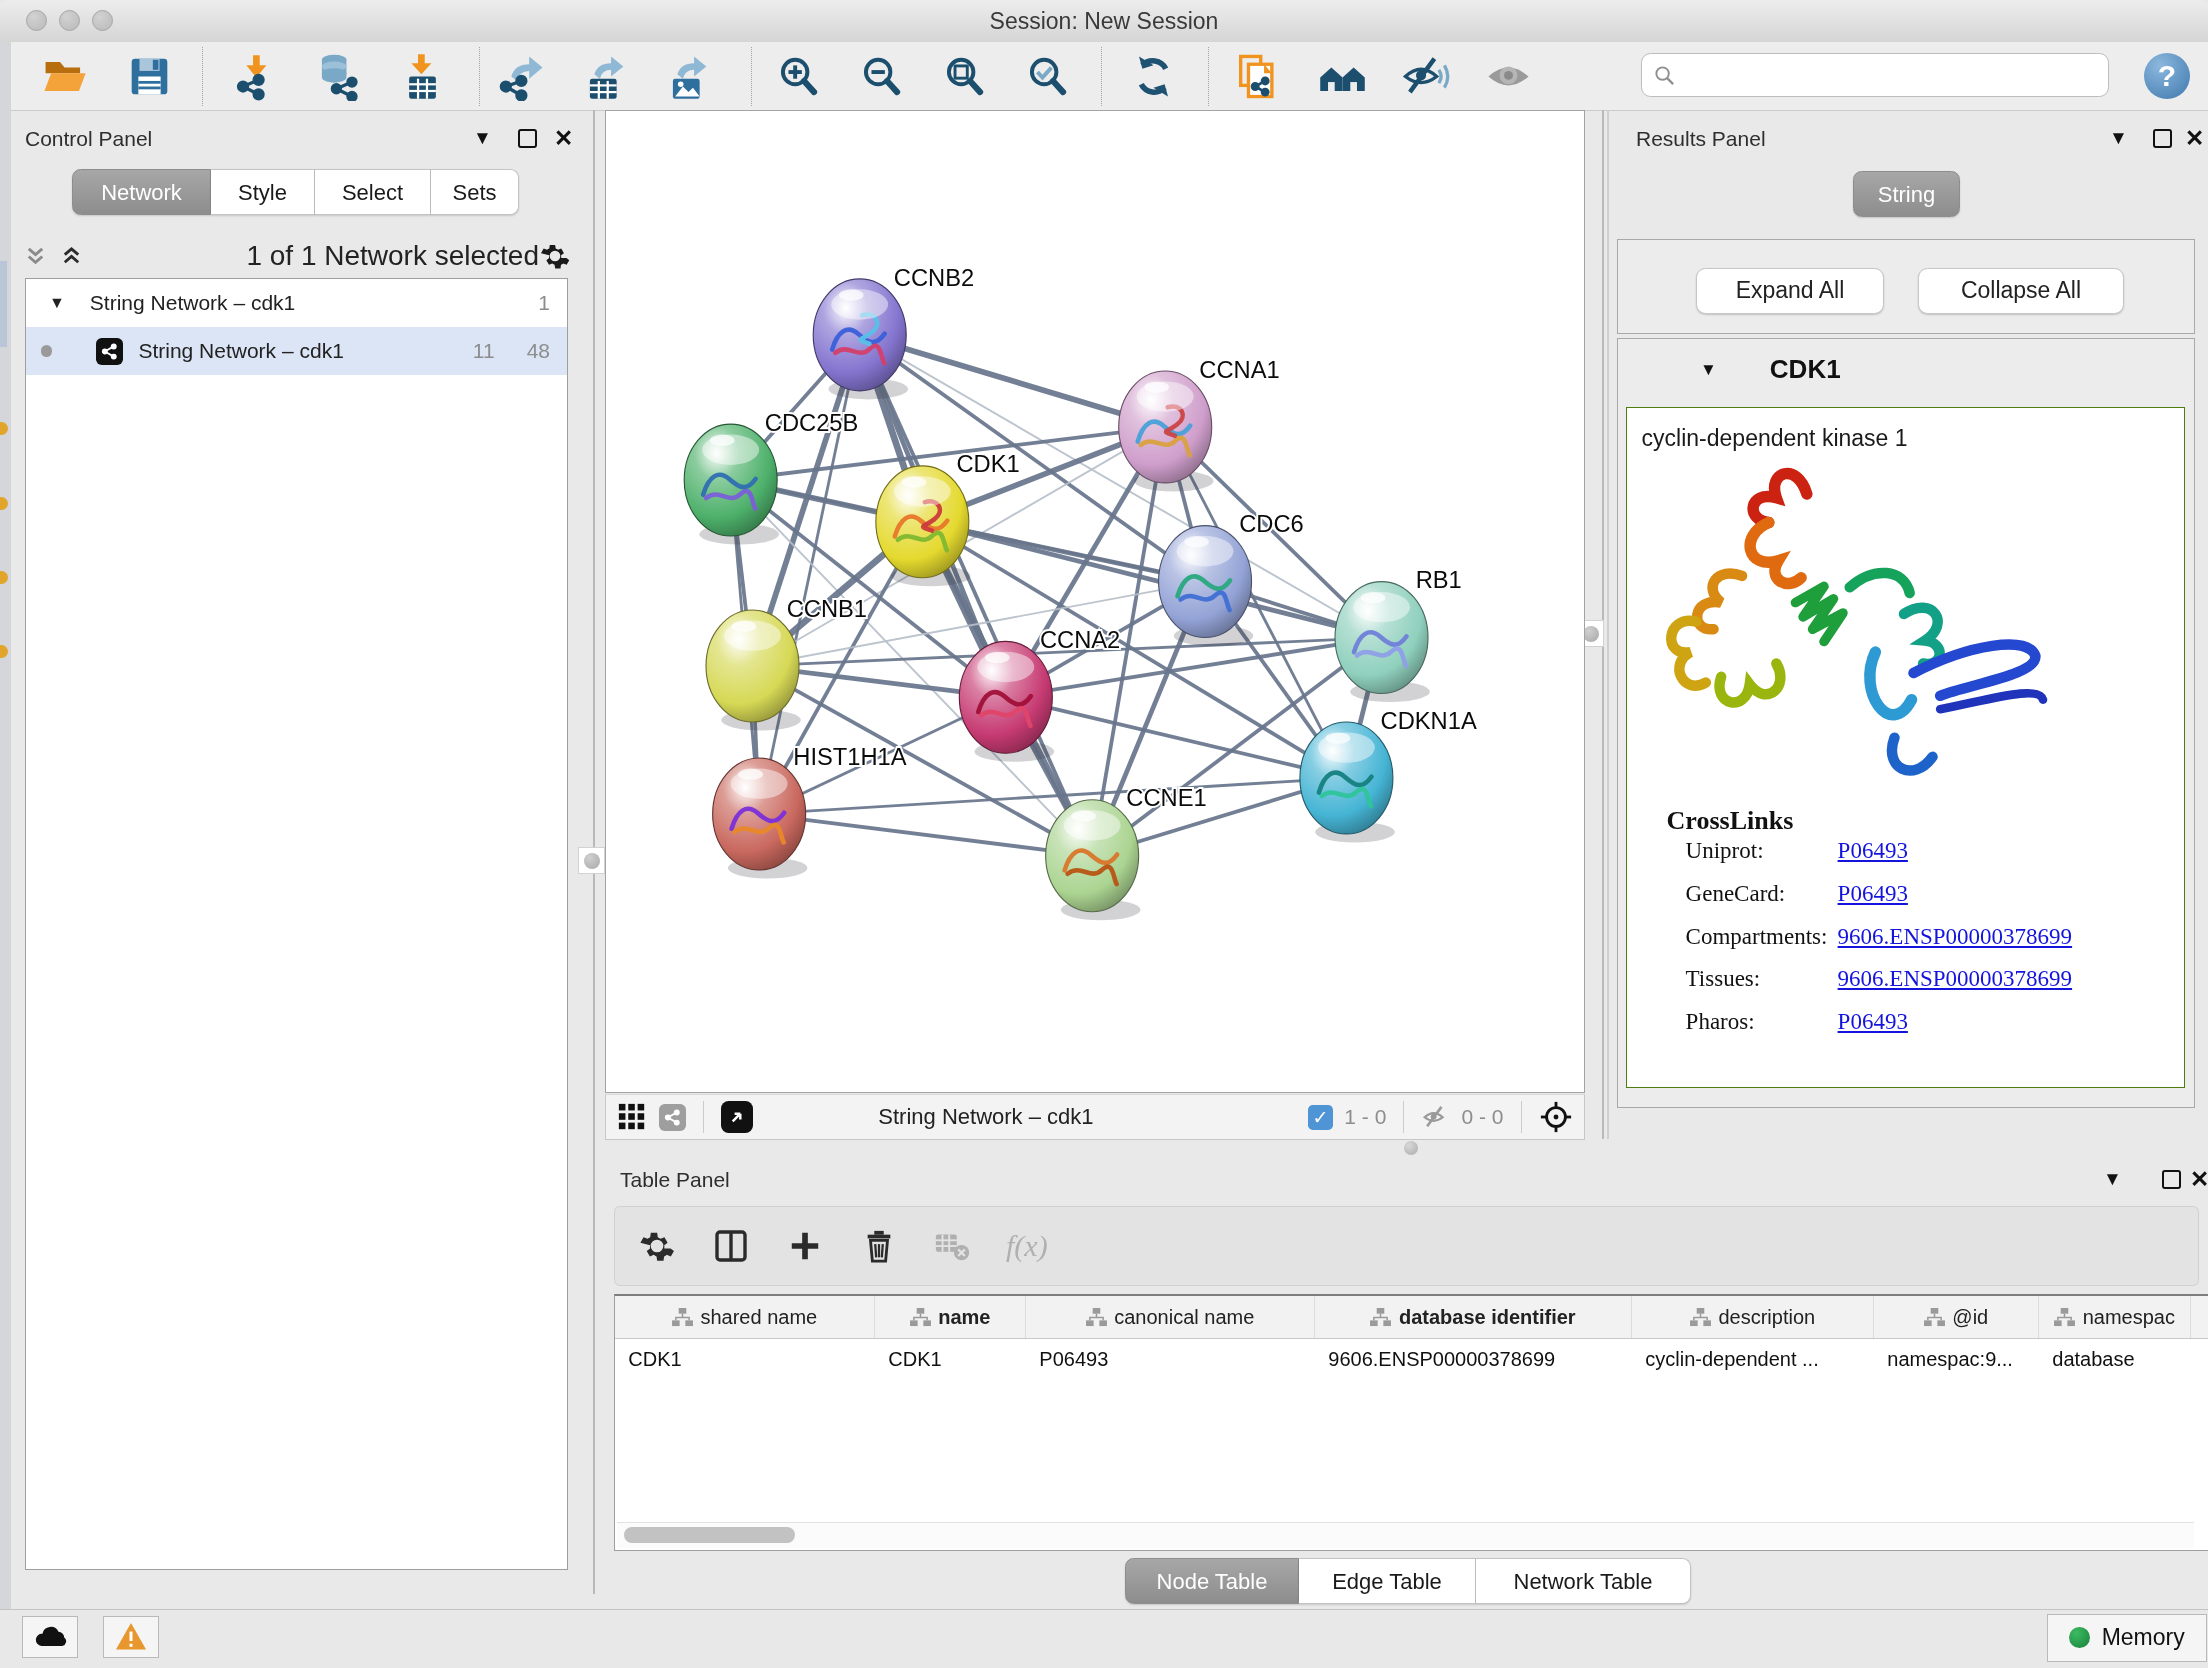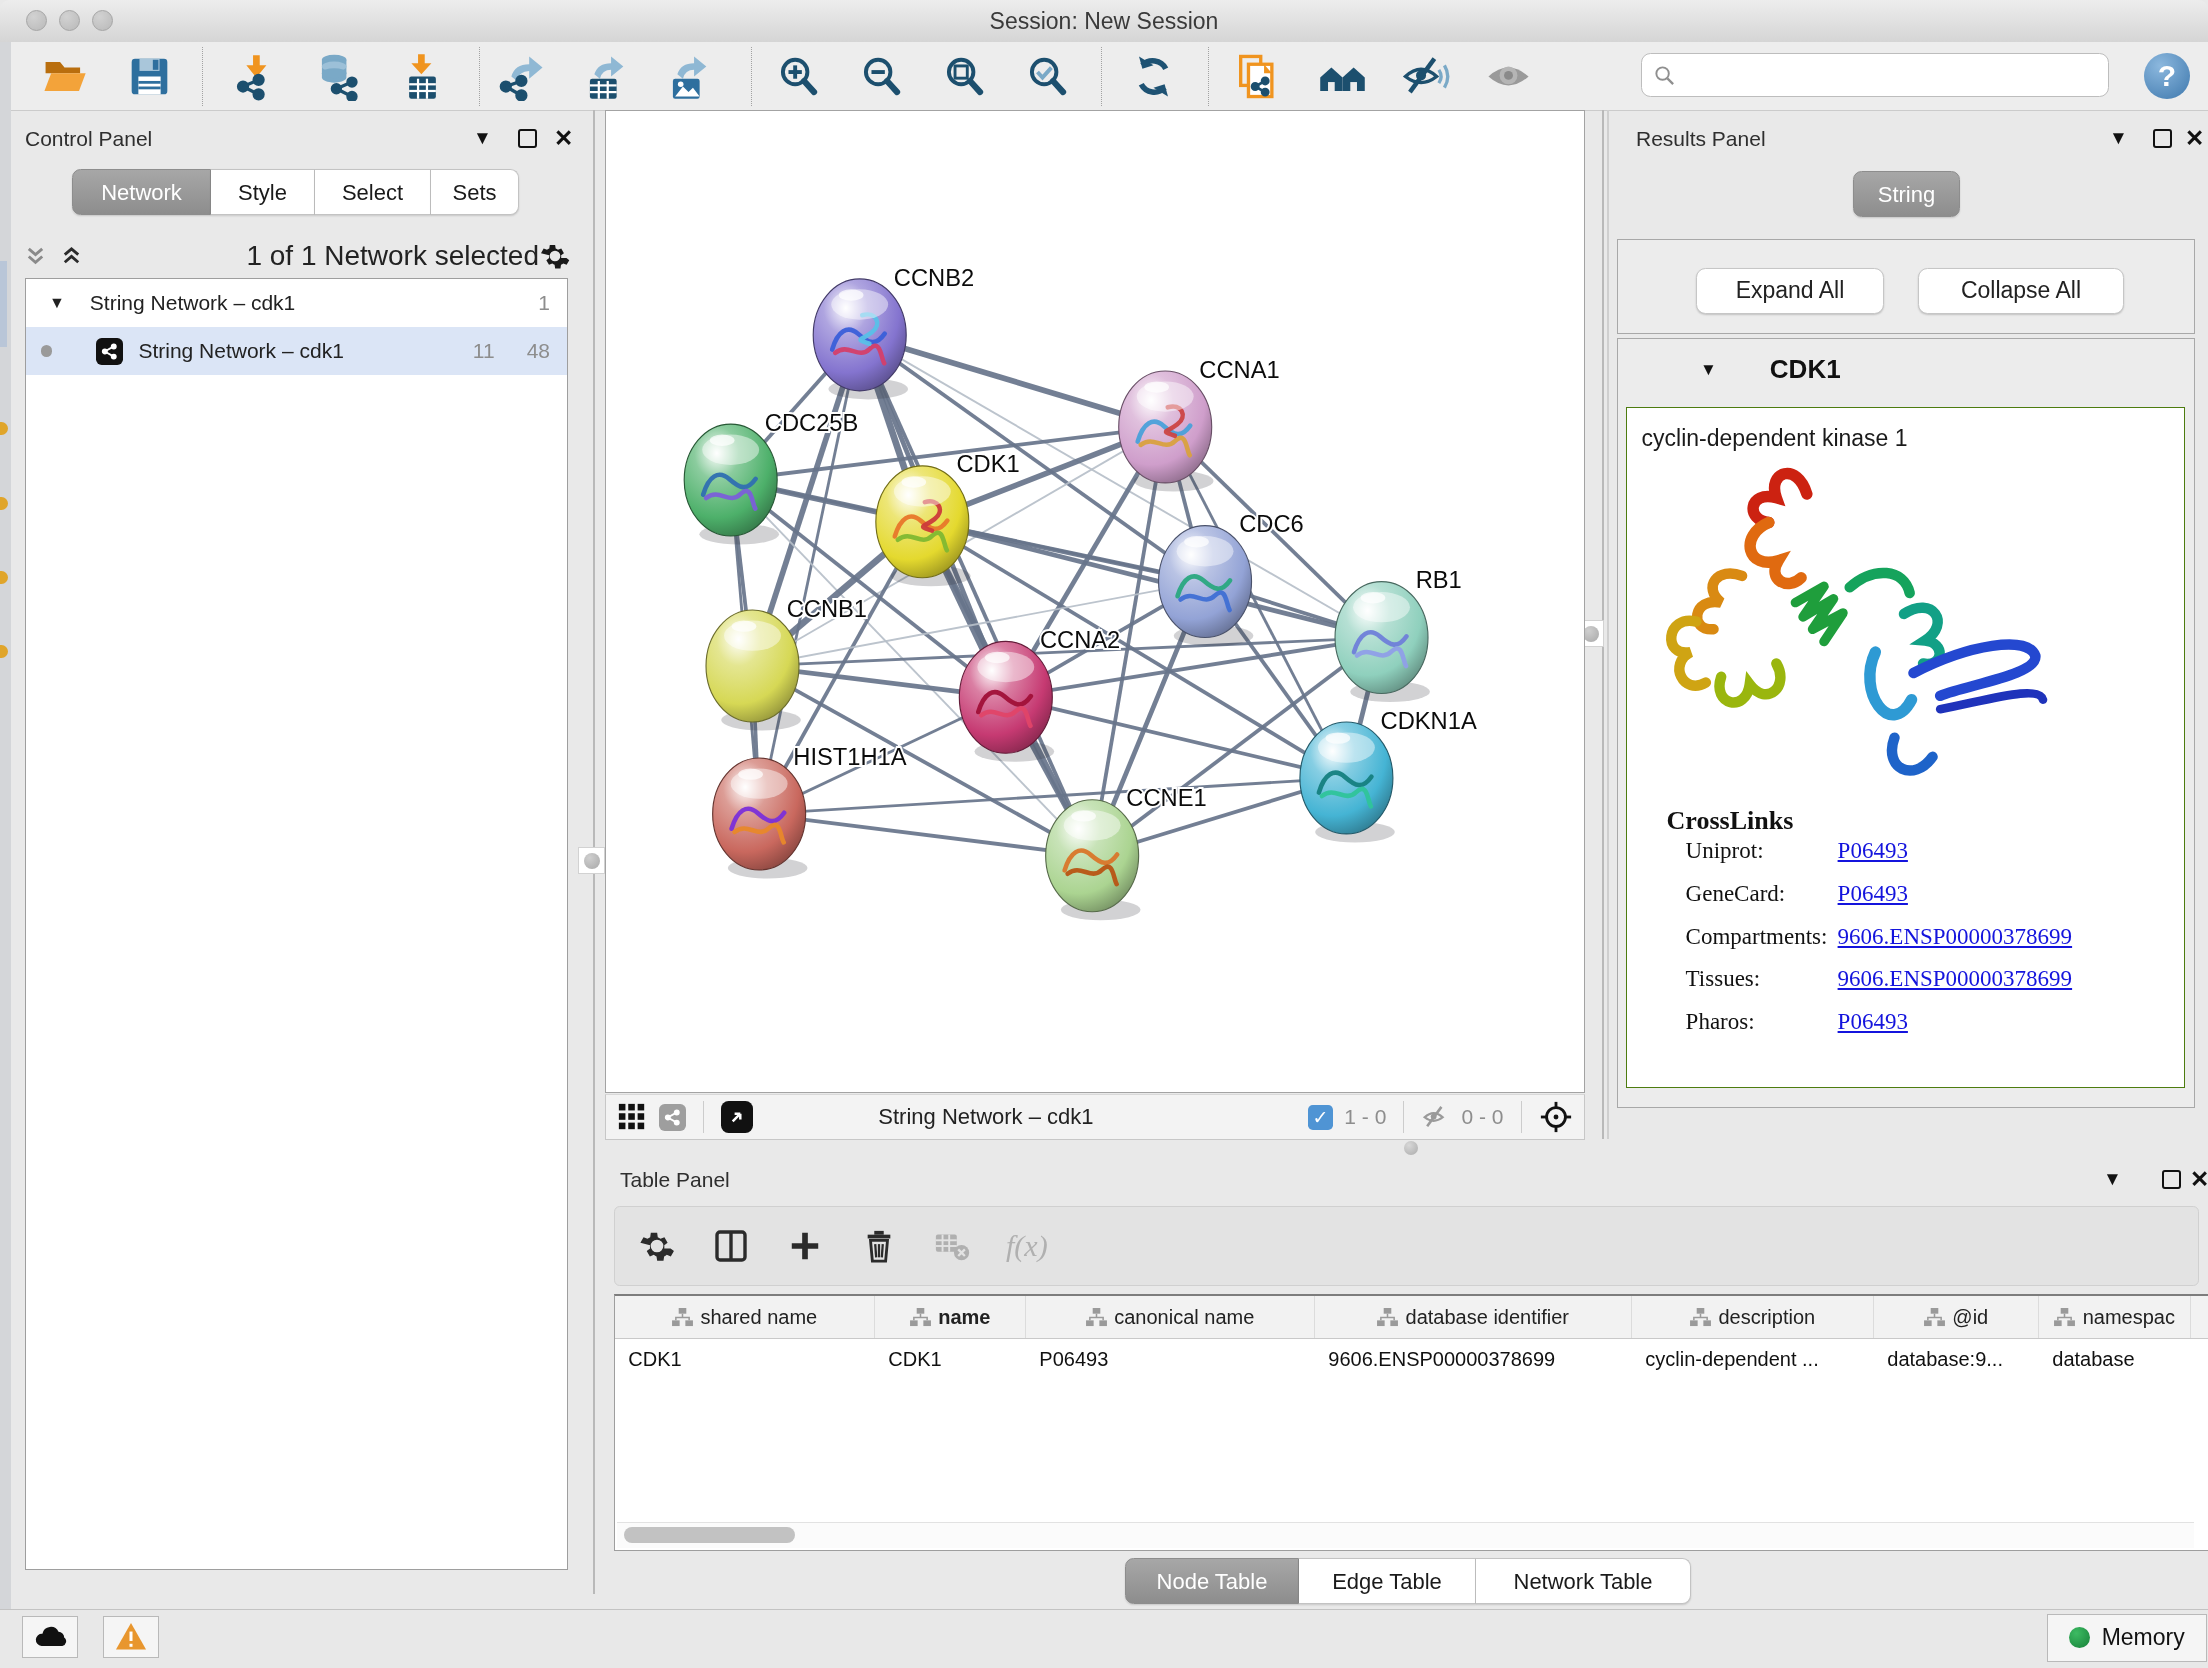--- a/index.html
+++ b/index.html
@@ -779,21 +779,21 @@
             <rect x="7" y="0" width="8" height="6"></rect>
             <rect x="0" y="13" width="8" height="6"></rect>
             <rect x="14" y="13" width="8" height="6"></rect>
           </g>
           <g stroke="#9a9a9a" stroke-width="1.6" fill="none">
             <path d="M11 6v4M4 13v-3h14v3"></path>
           </g>
         </svg>
         <span>canonical name</span>
       </div>
-      <div class="th" style="width: 317px;">
+      <div class="th" style="width: 317px; font-weight: bold;">
         <svg width="21" height="19" viewBox="0 0 22 20">
           <g fill="#9a9a9a">
             <rect x="7" y="0" width="8" height="6"></rect>
             <rect x="0" y="13" width="8" height="6"></rect>
             <rect x="14" y="13" width="8" height="6"></rect>
           </g>
           <g stroke="#9a9a9a" stroke-width="1.6" fill="none">
             <path d="M11 6v4M4 13v-3h14v3"></path>
           </g>
         </svg>
@@ -838,21 +838,21 @@
         </svg>
         <span>namespac</span>
       </div>
     </div>
   <div id="trow">
       <div class="td" style="width: 260px;">CDK1</div>
       <div class="td" style="width: 151px;">CDK1</div>
       <div class="td" style="width: 289px;">P06493</div>
       <div class="td" style="width: 317px;">9606.ENSP00000378699</div>
       <div class="td" style="width: 242px;">cyclin-dependent ...</div>
-      <div class="td" style="width: 165px;">database:9...</div>
+      <div class="td" style="width: 165px;">namespac:9...</div>
       <div class="td" style="width: 152px;">database</div>
     </div>
   <div id="hscroll">
       <div id="hthumb"></div>
     </div>
 </div>
 
 <div id="tp-tabs" class="abs segwrap">
     <div class="seg sel" style="width: 174px;">Node Table</div>
     <div class="seg" style="width: 177px;">Edge Table</div>

